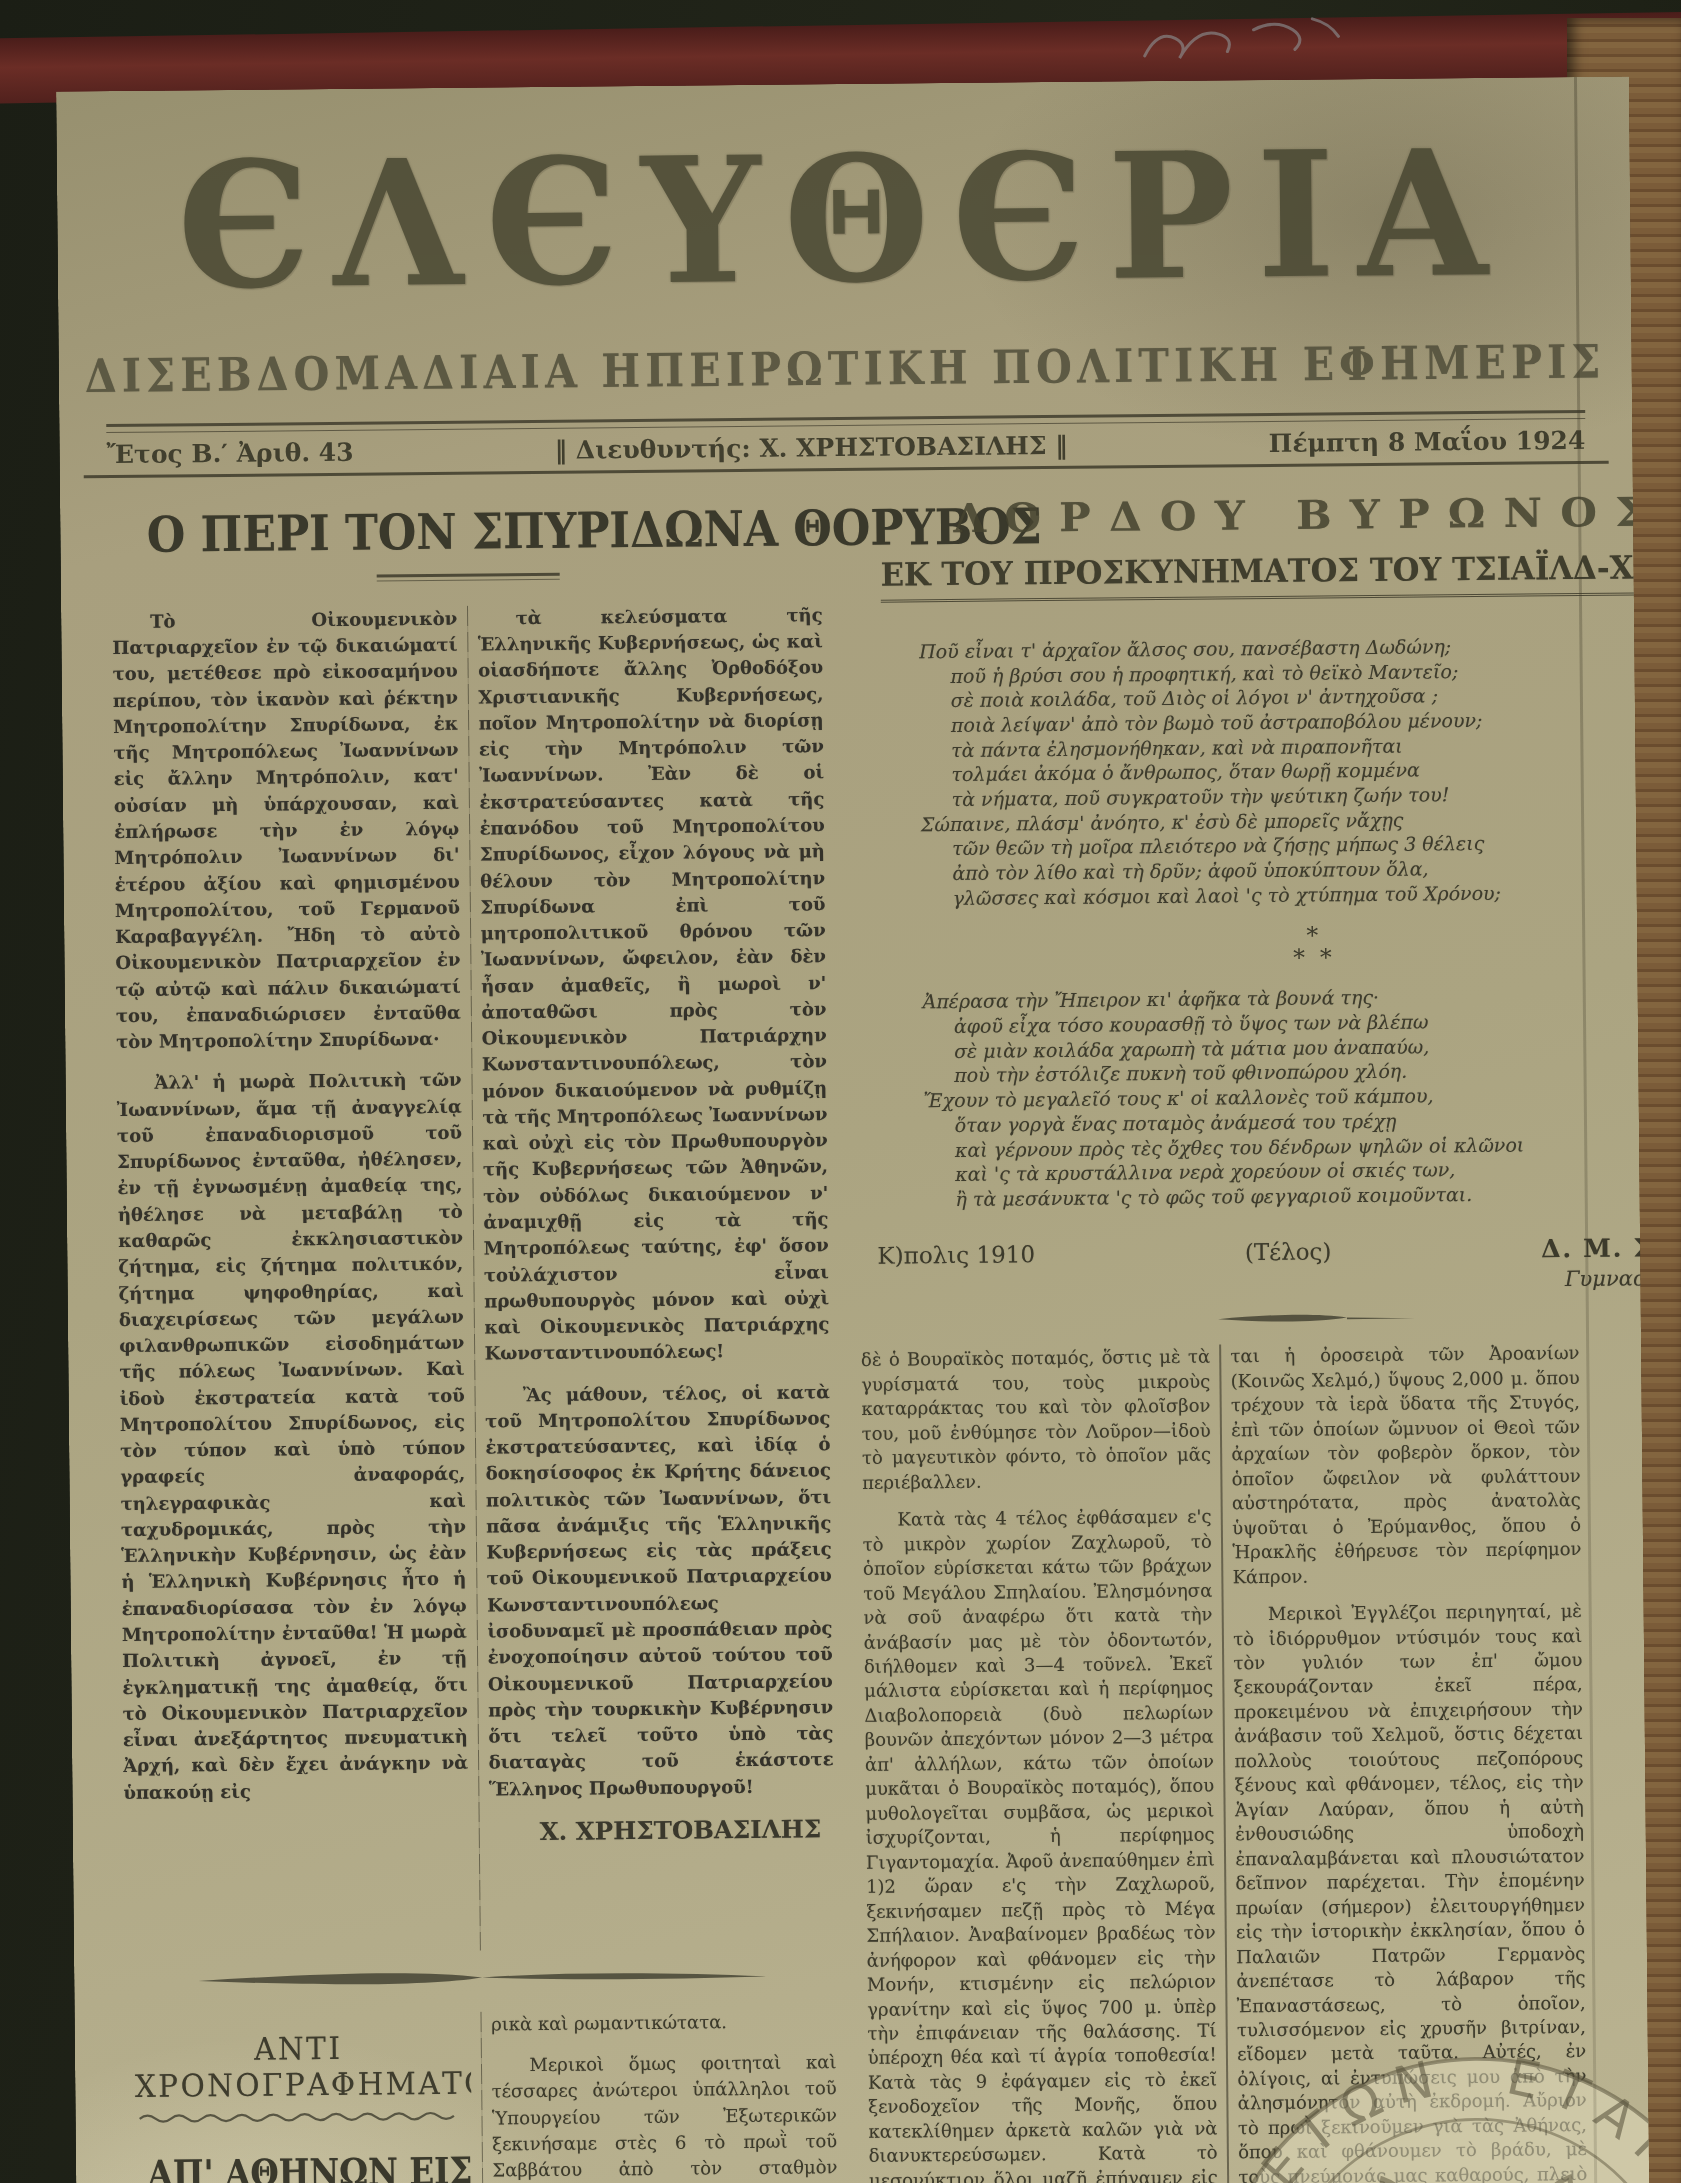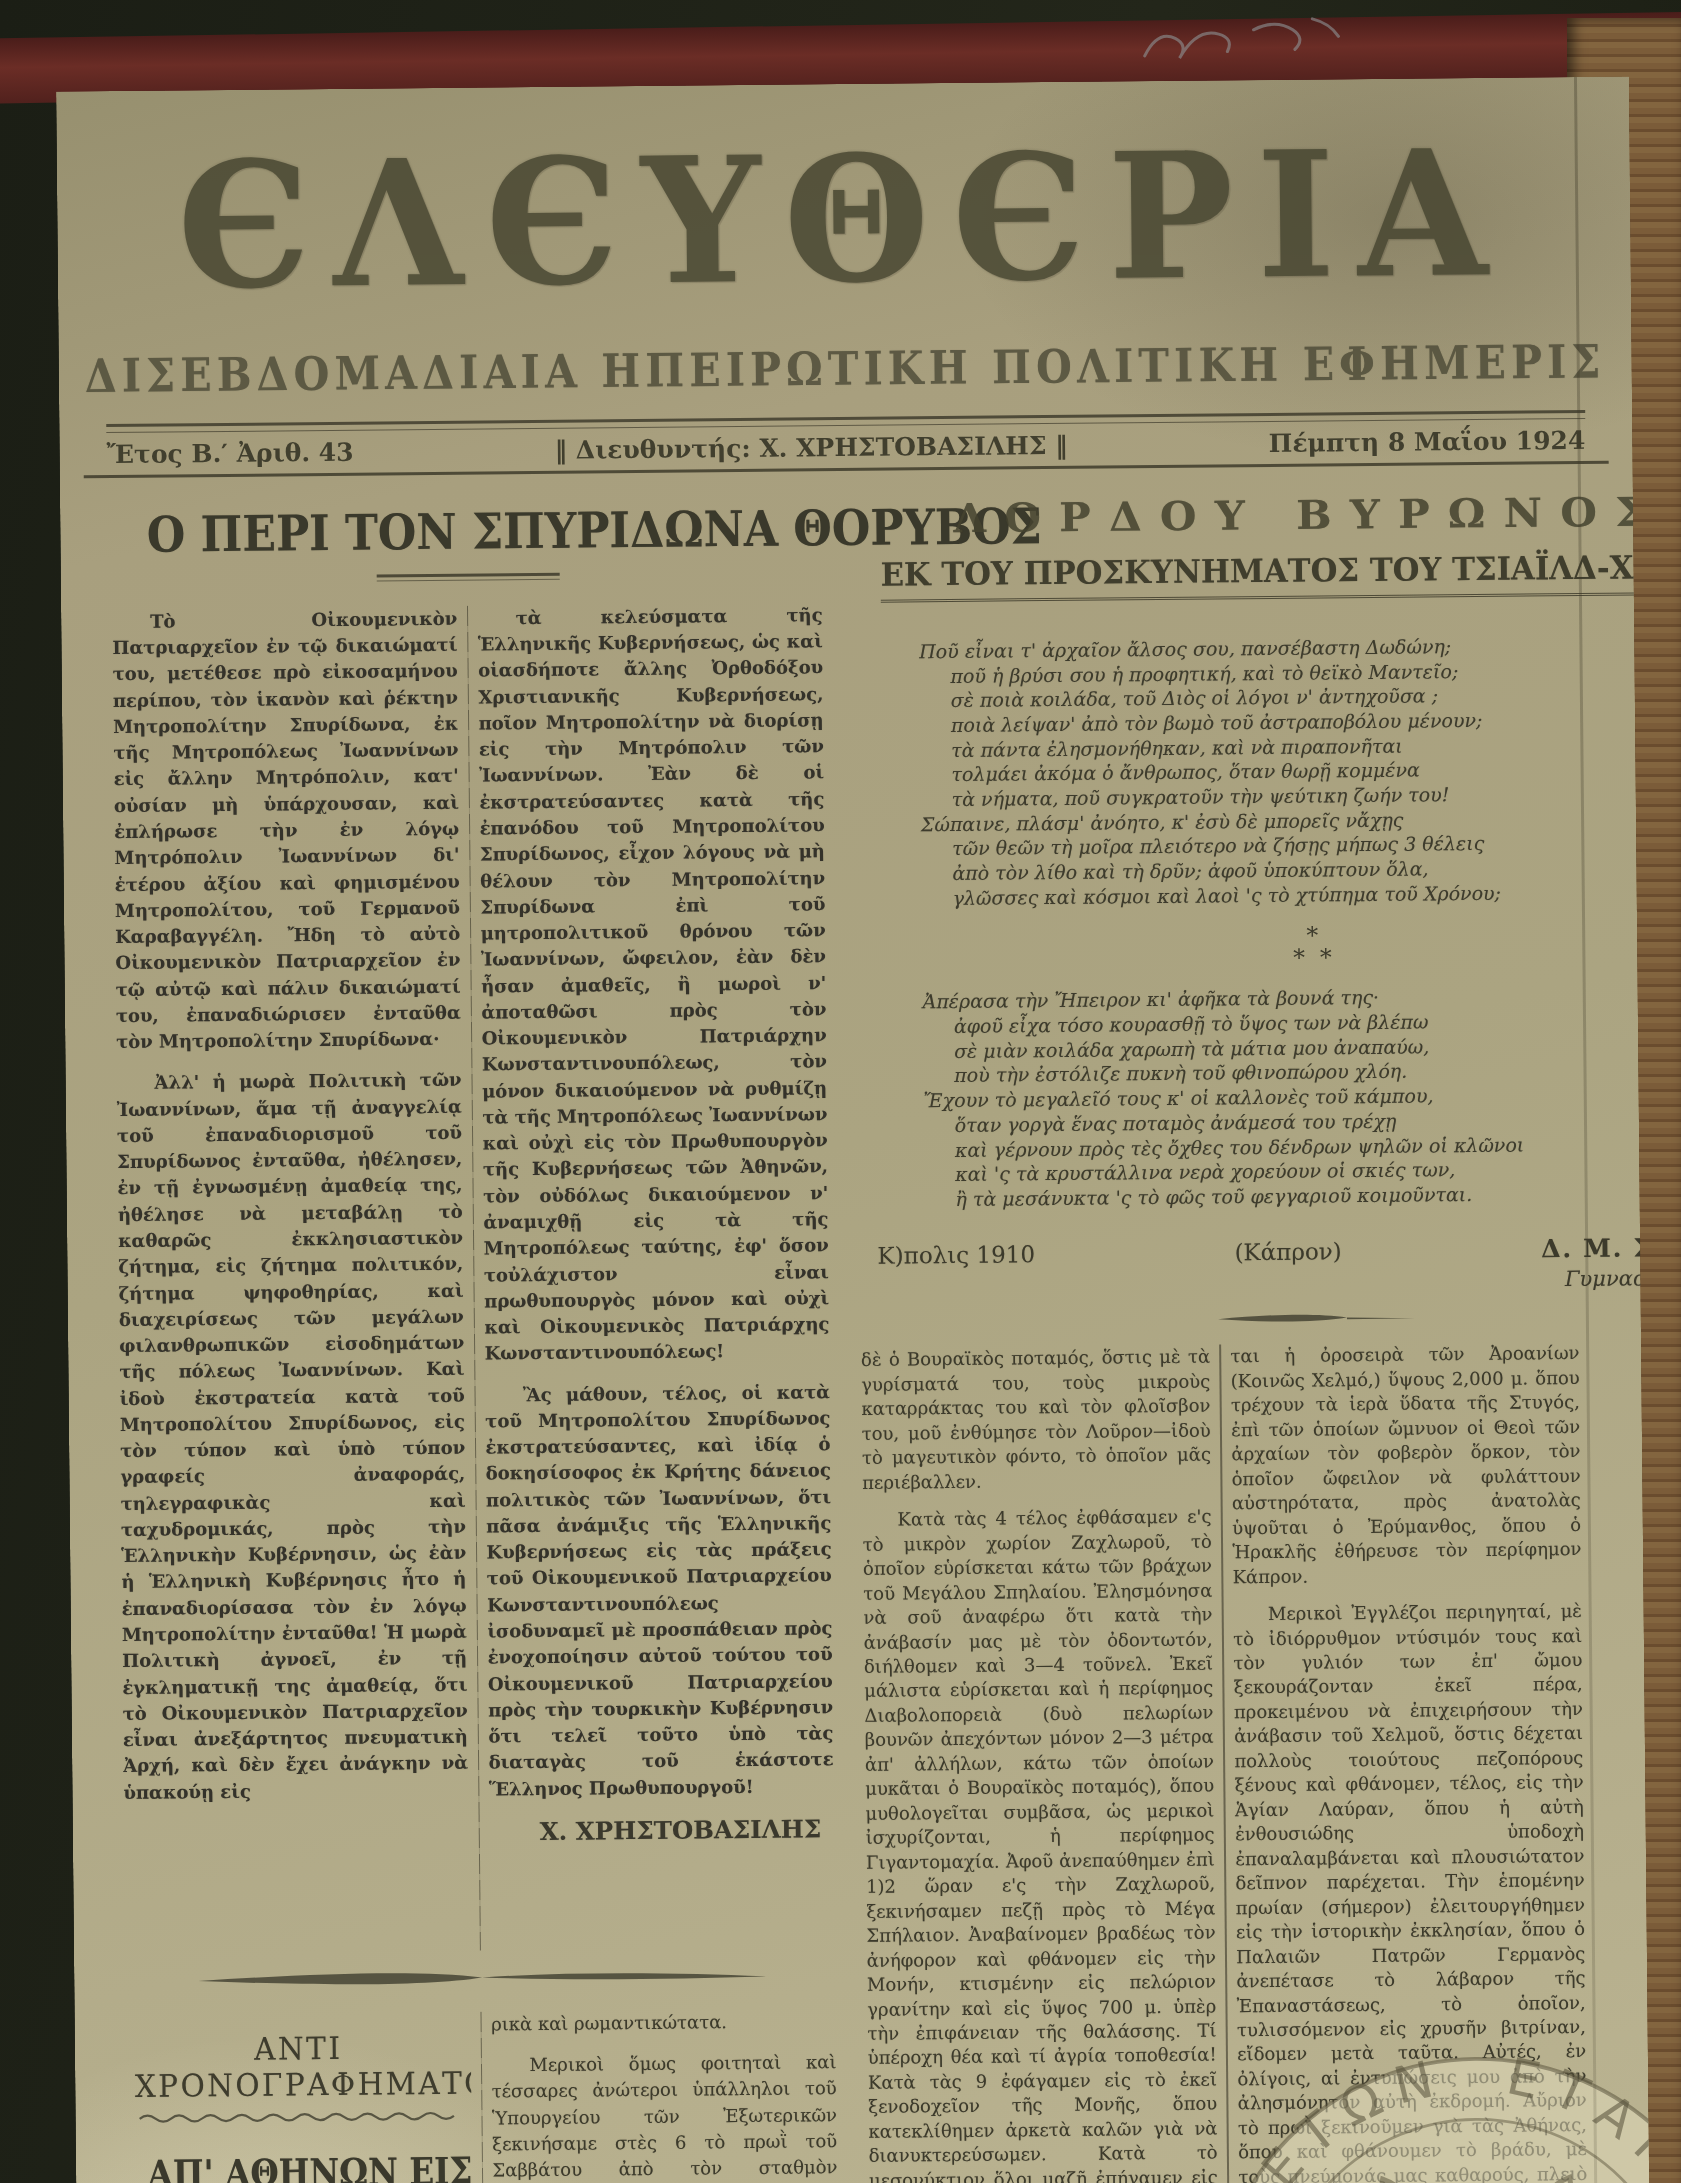--- a/index.html
+++ b/index.html
@@ -183,21 +183,21 @@
           <div class="pl">ποὺ τὴν ἐστόλιζε πυκνὴ τοῦ φθινοπώρου χλόη.</div>
           <div class="pl flush">Ἔχουν τὸ μεγαλεῖό τους κ' οἱ καλλονὲς τοῦ κάμπου,</div>
           <div class="pl">ὅταν γοργὰ ἕνας ποταμὸς ἀνάμεσά του τρέχῃ</div>
           <div class="pl">καὶ γέρνουν πρὸς τὲς ὄχθες του δένδρων ψηλῶν οἱ κλῶνοι</div>
           <div class="pl">καὶ 'ς τὰ κρυστάλλινα νερὰ χορεύουν οἱ σκιές των,</div>
           <div class="pl">ἢ τὰ μεσάνυκτα 'ς τὸ φῶς τοῦ φεγγαριοῦ κοιμοῦνται.</div>
         </div>
 
         <div class="poemfoot soft">
           <span>Κ)πολις 1910</span>
-          <span>(Κάπρον)</span>
+          <span>(Τέλος)</span>
           <span class="pf-sig">Δ. Μ. ΣΑΡΡΟΣ</span>
         </div>
         <div class="pf-role soft">Γυμνασιάρχης</div>
 
         <svg class="divider-svg" width="201" height="11.4" viewBox="0 0 460 26">
           <path d="M5,13 C120,3 230,1 300,12 C230,23 120,22 5,13 Z M300,12 L455,15 L300,16 Z" fill="#3f3d2e" opacity=".8"></path>
         </svg>
 
         <div class="subcols">
           <div class="scol soft">

